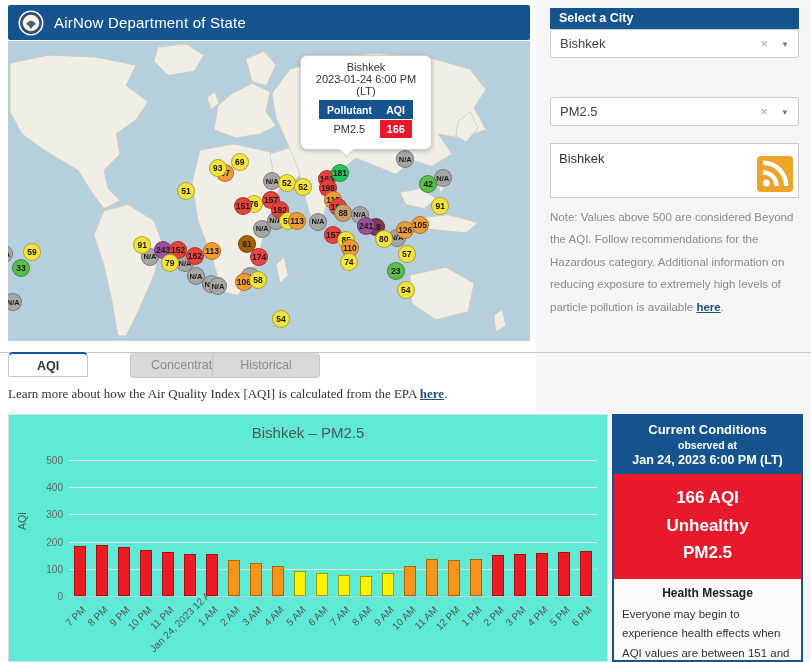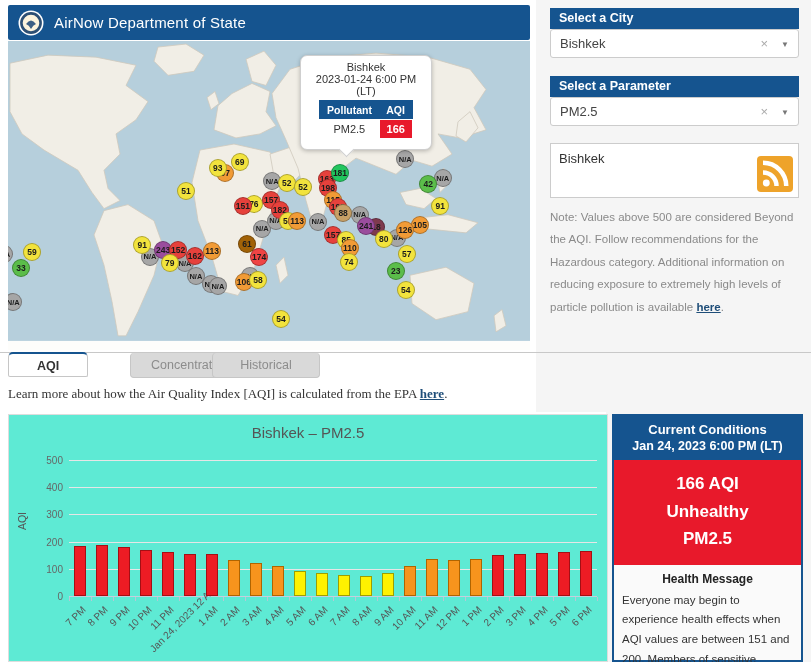--- a/index.html
+++ b/index.html
@@ -210,21 +210,20 @@
     </div>
   </div>
 
   <div class="panel-head" style="top:8px;">Select a City</div>
   <div class="combo" style="top:29px;">
     <span>Bishkek</span>
     <span class="x">×</span>
     <span class="car">▼</span>
   </div>
 
-  <div class="panel-head" style="top:76px;">Select a Parameter</div>
   <div class="combo" style="top:97px;">
     <span>PM2.5</span>
     <span class="x">×</span>
     <span class="car">▼</span>
   </div>
 
   <div class="rssbox">
     <span>Bishkek</span>
     <span class="rssico">
       <svg width="36" height="36" viewBox="0 0 24 24">
@@ -337,20 +336,21 @@
         <div class="bar" style="left: 489px; height: 44.336px; background: rgb(237, 28, 36); border: 1px solid rgb(165, 15, 20);"></div>
         <div class="xlab" style="left: 435px; width: 60px; text-align: right; top: 143px;">5 PM</div>
         <div class="bar" style="left: 511px; height: 45.152px; background: rgb(237, 28, 36); border: 1px solid rgb(165, 15, 20);"></div>
         <div class="xlab" style="left: 457px; width: 60px; text-align: right; top: 143px;">6 PM</div>
       </div>
   </div>
 
   <div class="cc">
     <div class="cc-head">
       <div class="l1">Current Conditions</div>
+      <div class="l2">observed at</div>
       <div class="l3">Jan 24, 2023 6:00 PM (LT)</div>
     </div>
     <div class="cc-red">
       <div>166 AQI</div>
       <div>Unhealthy</div>
       <div>PM2.5</div>
     </div>
     <div class="cc-health">
       <div class="ht">Health Message</div>
       <div class="hb">Everyone may begin to experience health effects when AQI values are between 151 and 200. Members of sensitive groups may experience more serious health effects.</div>

